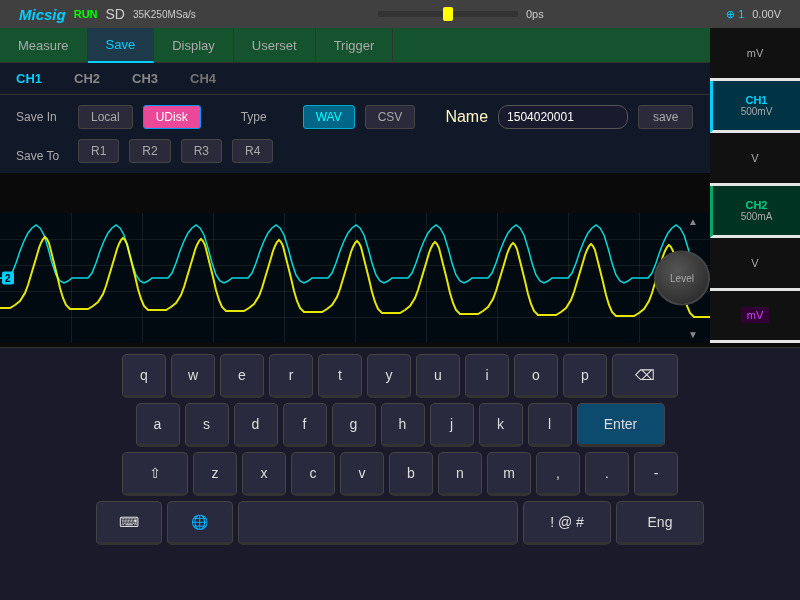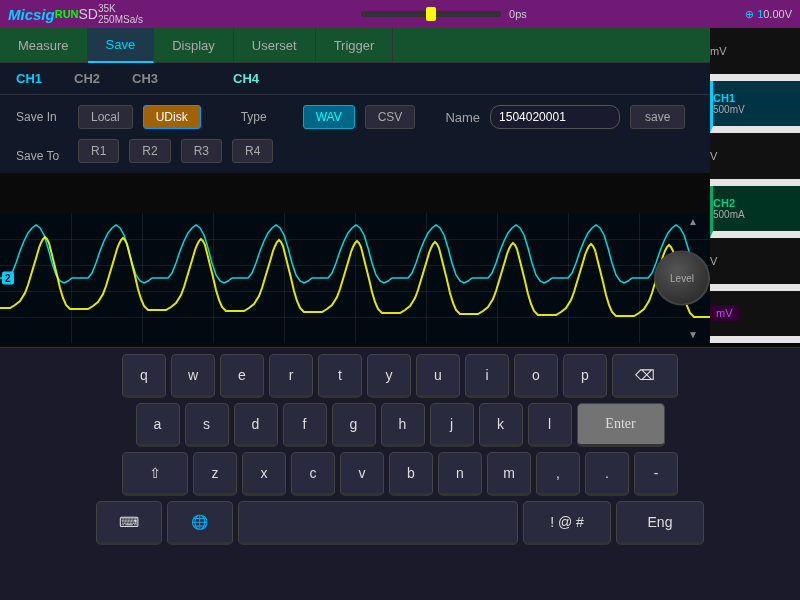--- a/index.html
+++ b/index.html
@@ -9,45 +9,45 @@
       background: #0a0a0a;
       font-family: Arial, sans-serif;
       overflow: hidden;
       position: relative;
     }
 
     
     #topbar {
       width: 800px;
       height: 28px;
-      background: #701a75;
-      display: flex;
-      align-items: center;
-      padding: 0 8px;
-      gap: 0;
+      background: #404040;
+      display: flex;
+      align-items: center;
+      padding: 0 19px;
+      gap: 8px;
     }
     #logo {
       color: #00cfff;
       font-weight: bold;
       font-size: 15px;
       font-style: italic;
     }
     #run-badge {
       color: #00ff00;
       font-size: 11px;
       font-weight: bold;
     }
     #storage-badge {
       color: #ccc;
       font-size: 14px;
     }
     #sample-rate-block {
       display: flex;
-      flex-direction: column;
-      align-items: flex-start;
+      flex-direction: row;
+      align-items: center;
       font-size: 10px;
       color: #ccc;
       line-height: 1.1;
     }
     #timescale-block {
       flex: 1;
       display: flex;
       align-items: center;
       justify-content: center;
       gap: 8px;
@@ -143,21 +143,21 @@
     .opt-btn {
       padding: 4px 12px;
       background: #2a2a3a;
       color: #aaa;
       border: 1px solid #444;
       border-radius: 3px;
       font-size: 12px;
       cursor: pointer;
     }
     .opt-btn.active-blue {
-      background: #a16207;
+      background: #ec4899;
       color: #fff;
       border-color: #0099ff;
     }
     .opt-btn.active-cyan {
       background: #006688;
       color: #00ffff;
       border-color: #00aacc;
     }
     #name-input {
       background: #1a1a2e;
@@ -171,22 +171,22 @@
     #save-btn {
       padding: 4px 14px;
       background: #2a2a3a;
       color: #aaa;
       border: 1px solid #444;
       border-radius: 3px;
       font-size: 12px;
       cursor: pointer;
     }
     .name-label {
-      color: #a3a3a3;
-      font-size: 13px;
+      color: #fef9c3;
+      font-size: 16px;
     }
 
     
     #scope-screen {
       position: absolute;
       top: 213px;
       left: 0;
       width: 710px;
       height: 130px;
       background: #000a10;
@@ -255,23 +255,23 @@
       width: 90px;
       height: 315px;
       background: #0f0f1a;
       display: flex;
       flex-direction: column;
     }
     .right-btn {
       flex: 1;
       display: flex;
       flex-direction: column;
-      align-items: flex-start;
+      align-items: center;
       justify-content: center;
-      border-bottom: 7px solid #e5e5e5;
+      border-bottom: 3px solid #e5e5e5;
       cursor: pointer;
     }
     .right-btn-ch1 {
       background: #003344;
       border-left: 3px solid #00cfff;
     }
     .right-btn-ch2 {
       background: #003322;
       border-left: 3px solid #00aa66;
     }
@@ -324,21 +324,21 @@
       font-size: 14px;
       height: 44px;
       min-width: 44px;
       display: flex;
       align-items: center;
       justify-content: center;
       cursor: pointer;
       padding: 0 6px;
       user-select: none;
     }
-    .key-enter { min-width: 88px; background: #737373; font-family: Liberation Serif, serif; }
+    .key-enter { min-width: 88px; background: #0c4a6e; }
     .key-backspace { min-width: 66px; background: #2a2a3e; }
     .key-shift { min-width: 66px; background: #2a2a3e; }
     .key-space { min-width: 280px; }
     .key-bottom { min-width: 66px; background: #2a2a3e; }
     .key-123 { min-width: 66px; }
     .key-globe { min-width: 66px; }
     .key-special { min-width: 88px; background: #2a2a3e; }
     .key-eng { min-width: 88px; background: #2a2a3e; }
 
     
@@ -375,21 +375,21 @@
   <div class="tab active">Save</div>
   <div class="tab">Display</div>
   <div class="tab">Userset</div>
   <div class="tab">Trigger</div>
 </div>
 
 <div id="channel-bar" style="position:absolute;top:63px;left:0;width:710px;height:32px;background:#111827;display:flex;align-items:center;padding:0 16px;gap:32px;border-bottom:1px solid #333;">
   <span class="ch-btn" style="color:#00cfff;">CH1</span>
   <span class="ch-btn" style="color:#888;">CH2</span>
   <span class="ch-btn" style="color:#888;">CH3</span>
-  <span class="ch-btn active-ch4" style="color:#5eead4;margin-left:43px;">CH4</span>
+  <span class="ch-btn active-ch4" style="color:#737373;">CH4</span>
 </div>
 
 <div id="save-options" style="position:absolute;top:95px;left:0;width:710px;background:#111827;padding:10px 16px;display:flex;flex-direction:column;gap:10px;">
   <div id="save-row1" style="display:flex;align-items:center;gap:10px;">
     <span class="option-label">Save In</span>
     <button class="opt-btn">Local</button>
     <button class="opt-btn active-blue">UDisk</button>
     <span style="width:20px;"></span>
     <span class="option-label">Type</span>
     <button class="opt-btn active-cyan">WAV</button>

